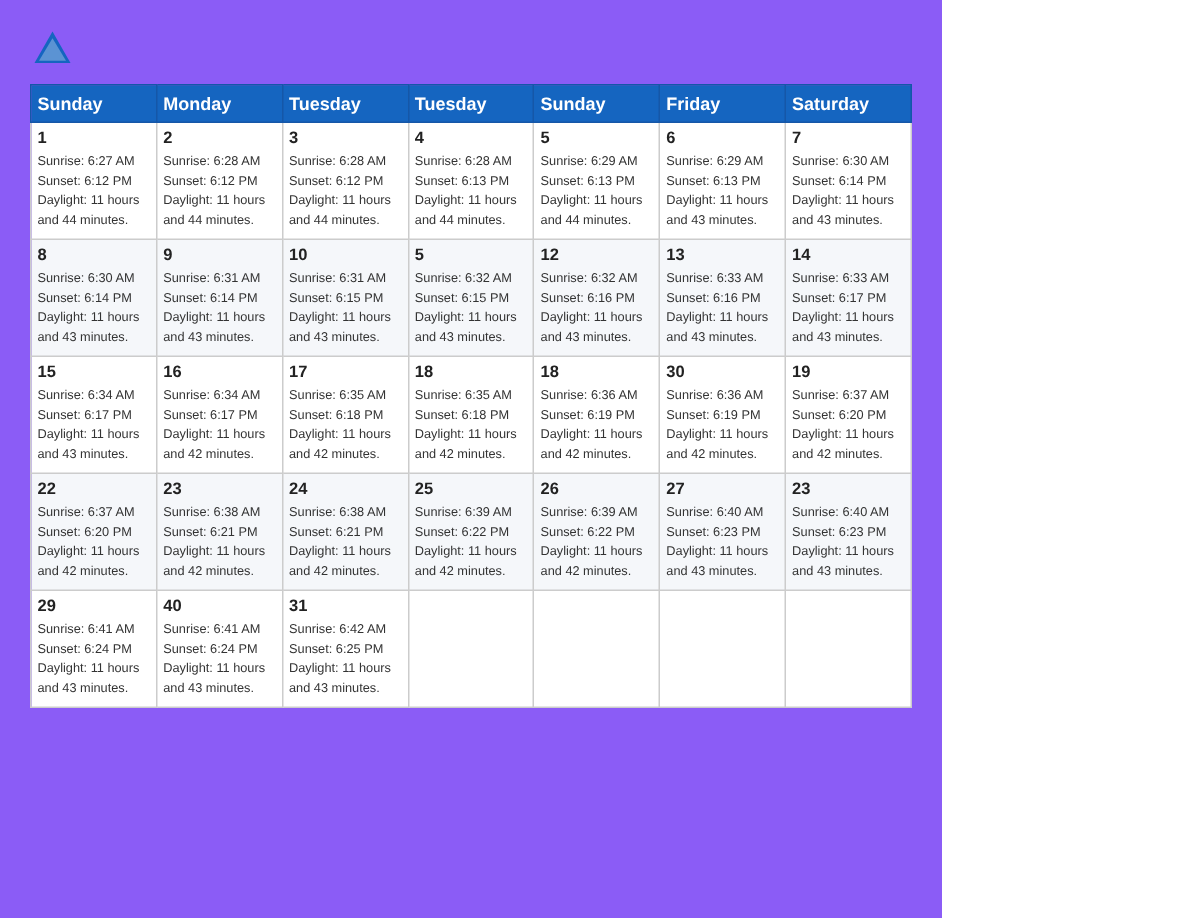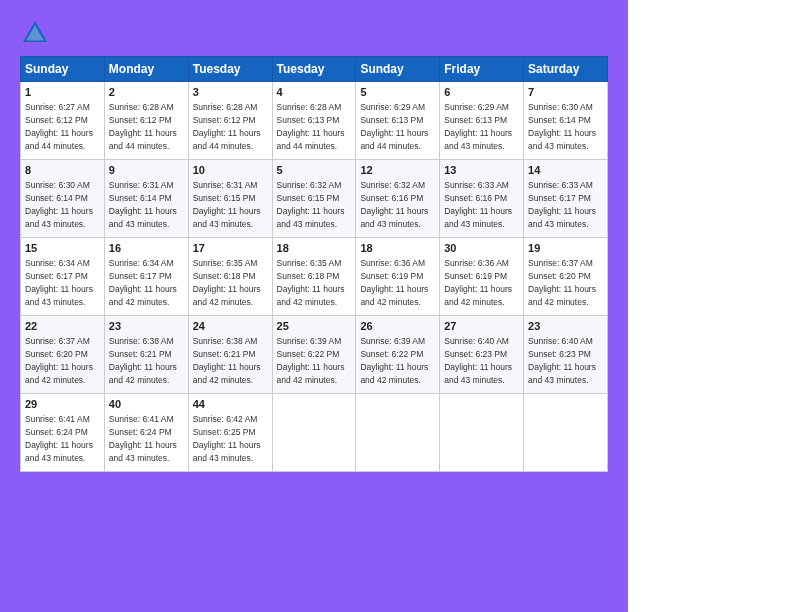--- a/index.html
+++ b/index.html
@@ -252,21 +252,21 @@
         <tr>
           <td>
         <span class="day-num">29</span>
         <span class="day-info">Sunrise: 6:41 AM<br>Sunset: 6:24 PM<br>Daylight: 11 hours and 43 minutes.</span>
       </td>
           <td>
         <span class="day-num">40</span>
         <span class="day-info">Sunrise: 6:41 AM<br>Sunset: 6:24 PM<br>Daylight: 11 hours and 43 minutes.</span>
       </td>
           <td>
-        <span class="day-num">44</span>
+        <span class="day-num">31</span>
         <span class="day-info">Sunrise: 6:42 AM<br>Sunset: 6:25 PM<br>Daylight: 11 hours and 43 minutes.</span>
       </td>
           <td class="empty-cell"></td>
           <td class="empty-cell"></td>
           <td class="empty-cell"></td>
           <td class="empty-cell"></td>
         </tr>
       </tbody>
   </table>
 </div>

